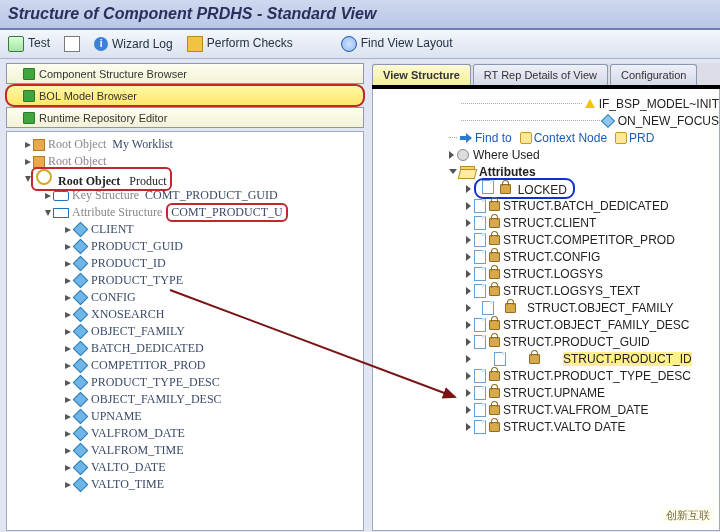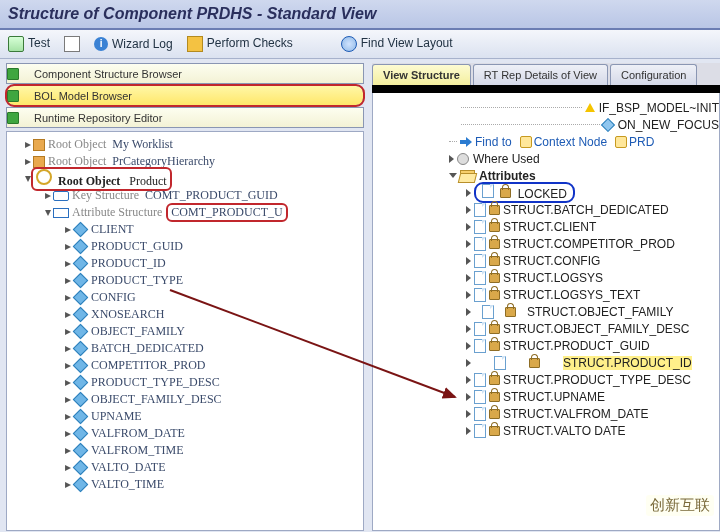--- a/index.html
+++ b/index.html
@@ -15,40 +15,40 @@
 
   
   .ic{display:inline-block;vertical-align:middle}
 
   
   .body{display:flex;height:calc(100% - 56px)}
   .col-l{width:366px;display:flex;flex-direction:column;padding:4px 2px 4px 6px;box-sizing:border-box}
   .col-r{flex:1;display:flex;flex-direction:column;padding:4px 0 4px 6px;box-sizing:border-box}
 
   
-  .panel-head{height:19px;line-height:18px;border:1px solid #8a96b3;background:linear-gradient(#fdfef0,#f3f2d5);padding:0 0;display:flex;align-items:center;gap:15px;font-size:11px;color:#333;margin-bottom:1px}
+  .panel-head{height:19px;line-height:18px;border:1px solid #8a96b3;background:linear-gradient(#fdfef0,#f3f2d5);padding:0 16px;display:flex;align-items:center;gap:4px;font-size:11px;color:#333;margin-bottom:1px}
   .panel-head.sel{background:linear-gradient(#fff7a7,#ffe76a)}
   .panel-head.red{outline:2px solid #c1272d;outline-offset:-1px;border-radius:8px}
   .sq-green{width:10px;height:10px;background:#3fa63f;border:1px solid #2a7a2a;border-radius:1px}
 
   .tree-wrap{flex:1;overflow:hidden;background:#fff;border:1px solid #9ea9c4;margin-top:2px;padding:4px 2px;font-size:12px;color:#333}
   .tree-l{font-family:Tahoma;font-size:12px;color:#3a4a6a}
   .row{display:flex;align-items:center;height:17px;white-space:nowrap}
   .tw{display:inline-block;width:10px;text-align:center;color:#555}
   .sp1{display:inline-block;width:6px}
   .cube{display:inline-block;width:10px;height:10px;background:#e9a94e;border:1px solid #b47a22;margin-right:3px}
   .key{display:inline-block;width:14px;height:8px;border:1px solid #2a6fbf;background:#fff;border-radius:2px;margin-right:3px}
   .arec{display:inline-block;width:14px;height:8px;border:1px solid #2a6fbf;background:#fff;margin-right:3px}
   .dia{display:inline-block;width:9px;height:9px;background:#6fb6e7;transform:rotate(45deg);margin:0 5px 0 2px;border:1px solid #2c7fba}
   .dotcircle{display:inline-block;width:12px;height:12px;border:2px solid #d4a629;border-radius:50%;background:#fff;margin-right:3px}
   .hl-red{outline:2px solid #c1272d;border-radius:4px;padding:0 3px}
   .gray{color:#888}
 
   
-  .tabs{height:22px;display:flex;align-items:flex-end;background:#dcdde6;border-bottom:8px solid #000000}
+  .tabs{height:22px;display:flex;align-items:flex-end;background:#dcdde6;border-bottom:4px solid #000000}
   .tab{height:20px;line-height:20px;padding:0 10px;border:1px solid #8a96b3;border-bottom:none;background:linear-gradient(#eef0f7,#d5d9e8);margin-right:2px;border-radius:3px 3px 0 0;font-size:11px;color:#333;cursor:pointer}
   .tab.active{background:linear-gradient(#fdfbd2,#f4ef9e);font-weight:bold}
 
   .r-body{flex:1;background:#fff;border:1px solid #9ea9c4;border-top:none;overflow:hidden;padding:6px 0 0 8px;font-size:12px}
   .r-row{display:flex;align-items:center;height:17px;white-space:nowrap}
   .tri{display:inline-block;width:0;height:0;border-top:4px solid transparent;border-bottom:4px solid transparent;border-left:5px solid #555;margin-right:3px}
   .triD{display:inline-block;width:0;height:0;border-left:4px solid transparent;border-right:4px solid transparent;border-top:5px solid #555;margin-right:3px}
   .warn{display:inline-block;width:0;height:0;border-left:5px solid transparent;border-right:5px solid transparent;border-bottom:9px solid #f5c400;margin-right:4px}
   .diaR{display:inline-block;width:8px;height:8px;background:#8fc6ef;transform:rotate(45deg);border:1px solid #2c7fba;margin-right:5px}
   .arrB{display:inline-block;width:12px;height:10px;position:relative;margin-right:3px}
@@ -61,21 +61,21 @@
   .page{display:inline-block;width:10px;height:12px;background:#fff;border:1px solid #6aa0cf;margin-right:3px;position:relative}
   .page::after{content:"";position:absolute;right:-1px;top:-1px;border-left:4px solid #cfe3f5;border-bottom:4px solid transparent}
   .lock{display:inline-block;width:9px;height:8px;background:#d9a84a;border:1px solid #8e6d25;border-radius:1px;position:relative;margin-right:3px}
   .lock::before{content:"";position:absolute;left:1px;top:-5px;width:5px;height:5px;border:1px solid #8e6d25;border-bottom:none;border-radius:4px 4px 0 0}
   .link{color:#1d5bb5}
 
   .blue-box{display:inline-block;border:2px solid #1033c7;border-radius:9px;padding:0 6px}
   .yel-hl{background:#fff08a}
   .dotline{border-top:1px dotted #aaa;flex:1;height:0;margin-right:3px}
 
-  .brand{position:absolute;right:6px;bottom:16px;font-size:15px;color:#7a6a3a;background:rgba(255,255,230,.5);padding:1px 4px;border-radius:3px}
+  .brand{position:absolute;right:6px;bottom:8px;font-size:11px;color:#7a6a3a;background:rgba(255,255,230,.5);padding:1px 4px;border-radius:3px}
 
   svg.arrow{position:absolute;left:0;top:0;width:720px;height:532px;pointer-events:none}
 
   
   .ic-test{width:14px;height:14px;border:1px solid #3a7a3a;background:linear-gradient(#d6ffd6,#a6e3a6);border-radius:2px}
   .ic-doc{width:12px;height:14px;background:#fff;border:1px solid #7a7a7a}
   .ic-info{width:14px;height:14px;border-radius:50%;background:#3b82d4;color:#fff;font-weight:bold;font-size:10px;line-height:14px;text-align:center}
   .ic-check{width:14px;height:14px;background:#f4c242;border:1px solid #b38a1f}
   .ic-find{width:14px;height:14px;border:1px solid #1d5bb5;border-radius:50%;background:radial-gradient(#cfe3ff,#8fb8e6)}
 </style>
@@ -133,21 +133,20 @@
             <span class="cube"></span>
           <span class="gray">Root Object</span>
           <span class="sp1"></span>
             <span>My Worklist</span>
         </div>
         <div class="row" style="padding-left:14px">
           <span class="tw">▸</span>
             <span class="cube"></span>
           <span class="gray">Root Object</span>
           <span class="sp1"></span>
-            <span>PrCategoryHierarchy</span>
         </div>
         <div class="row" style="padding-left:14px">
           <span class="tw">▾</span>
           <span class="hl-red">
             <span class="dotcircle"></span>
             <span style="color:#222;font-weight:bold">Root Object</span>
             <span class="sp1"></span><span style="color:#222">Product</span>
           </span>
         </div>
         <div class="row" style="padding-left:34px">

